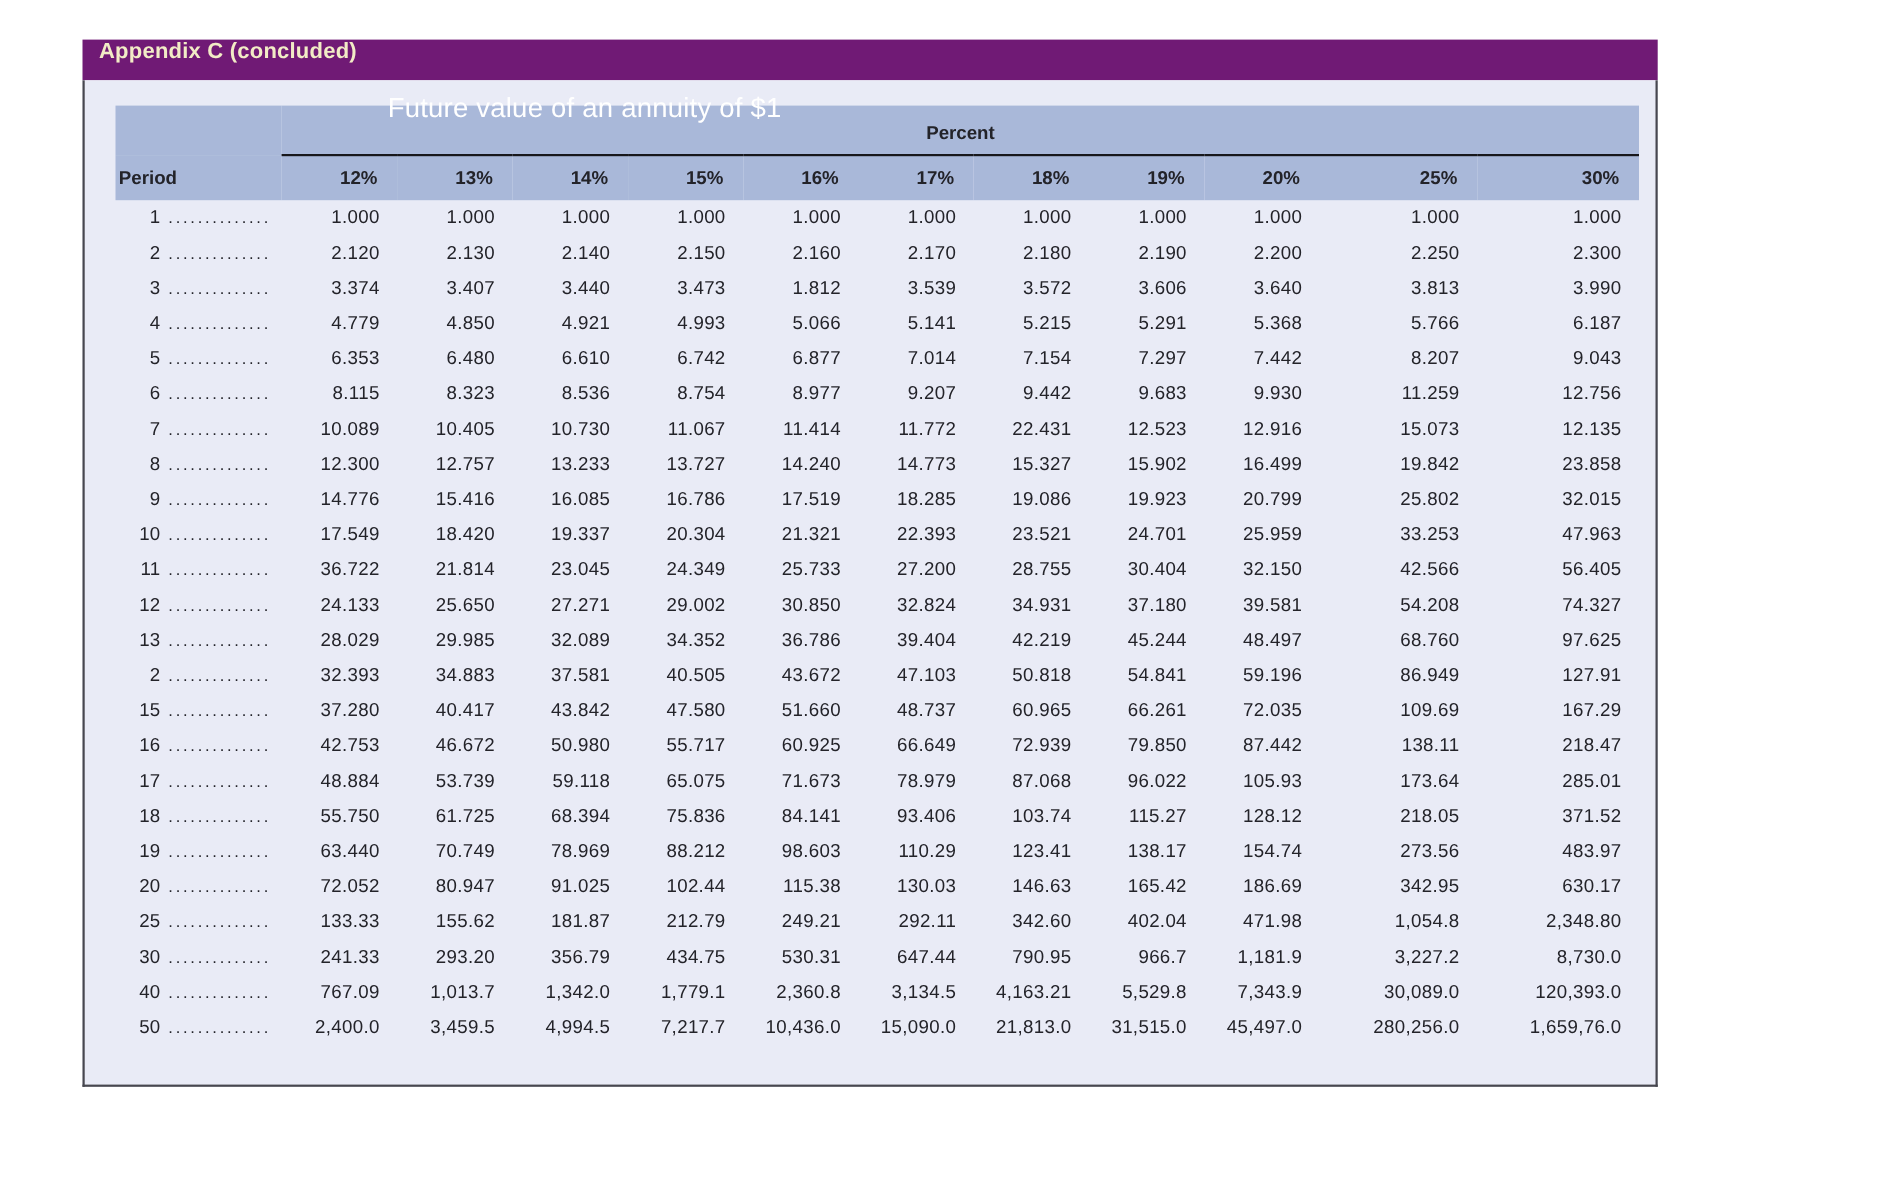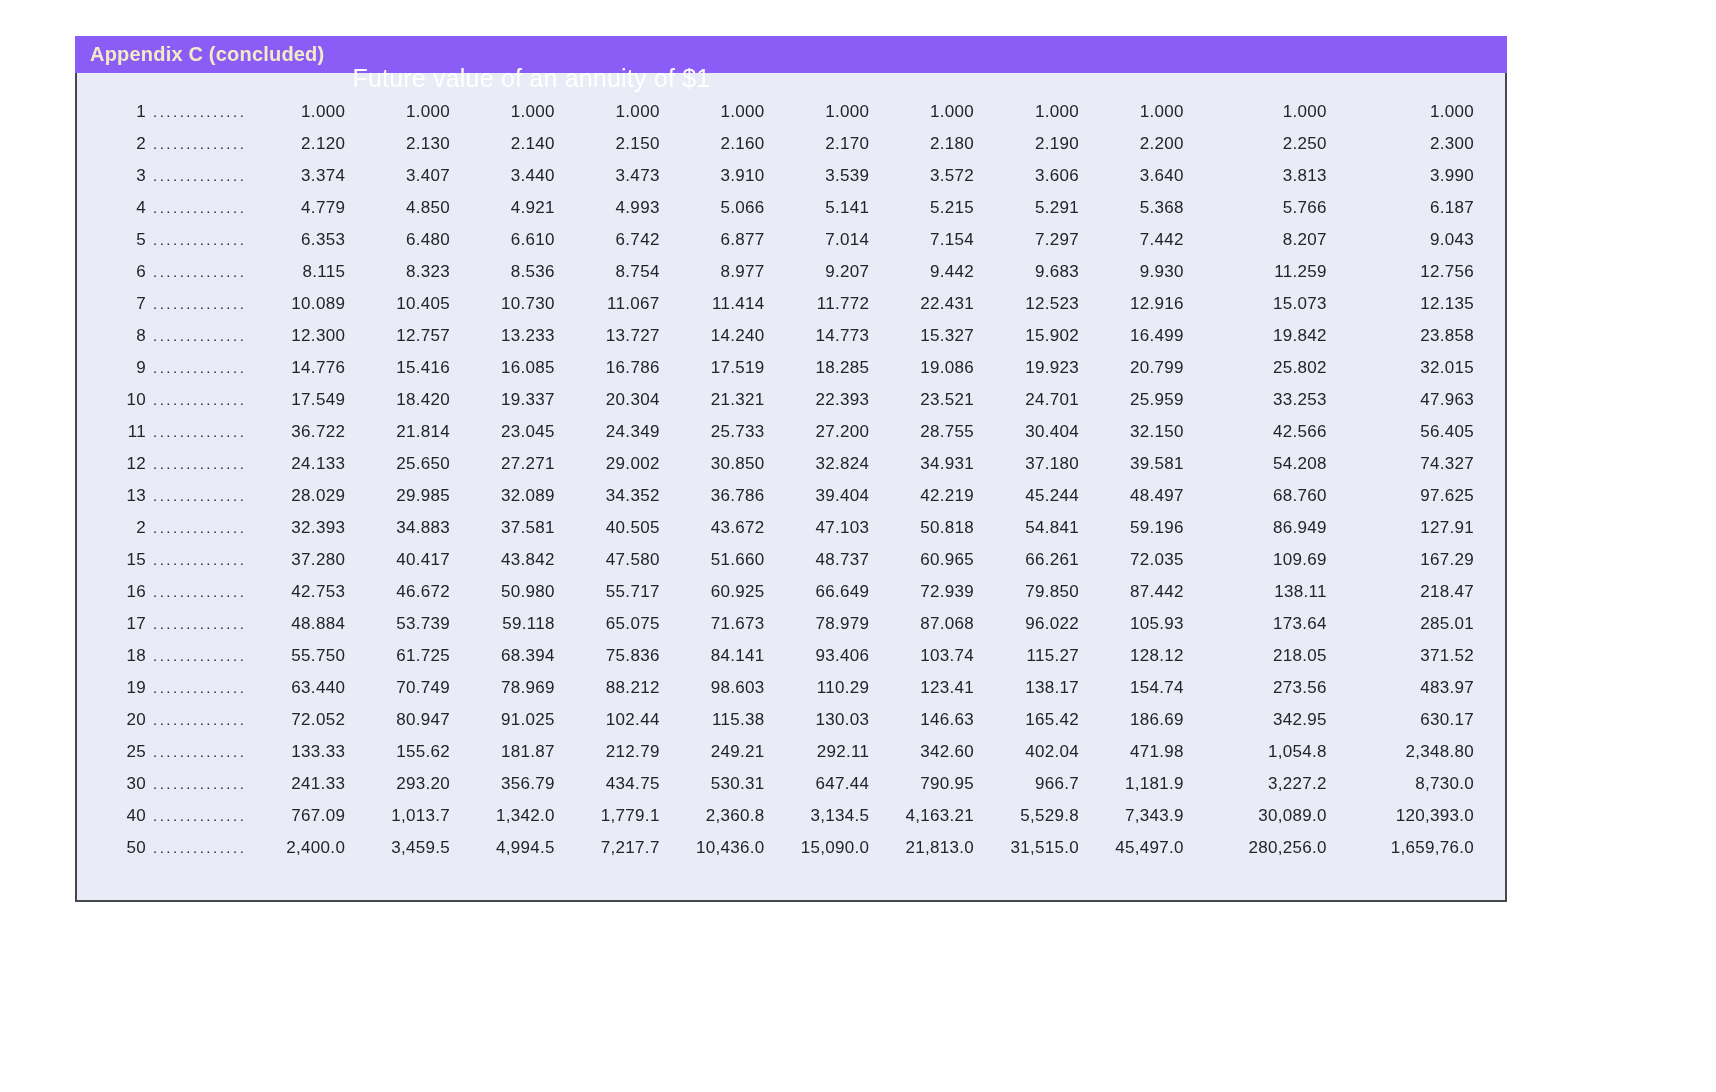--- a/index.html
+++ b/index.html
@@ -18,23 +18,22 @@
     background: #ffffff;
   }
   .appendix-box {
     position: absolute;
     left: 75px;
     top: 36px;
     width: 1432px;
   }
   .title-bar {
     height: 37px;
-    background: #8b5cf6;
+    background: #701a75;
     display: flex;
-    align-items: center;
     padding-left: 15px;
     box-sizing: border-box;
   }
   .title-bar .title {
     color: #f2ecc6;
     font-weight: bold;
     font-size: 20px;
     letter-spacing: 0.2px;
   }
   .title-bar .subtitle {
@@ -127,20 +126,40 @@
             <col style="width: 7.55%;">
             <col style="width: 7.55%;">
             <col style="width: 7.55%;">
             <col style="width: 7.55%;">
             <col style="width: 7.55%;">
             <col style="width: 7.55%;">
             <col style="width: 10.3%;">
             <col style="width: 10.6%;">
           </colgroup>
         <thead>
+          <tr class="group-row">
+            <th class="corner"></th>
+            <th class="percent-group" colspan="11">
+              <span>Percent</span>
+            </th>
+          </tr>
+          <tr class="cols-row">
+            <th class="period-col">Period</th>
+          <th class="pct">12%</th>
+              <th class="pct">13%</th>
+              <th class="pct">14%</th>
+              <th class="pct">15%</th>
+              <th class="pct">16%</th>
+              <th class="pct">17%</th>
+              <th class="pct">18%</th>
+              <th class="pct">19%</th>
+              <th class="pct">20%</th>
+              <th class="pct">25%</th>
+              <th class="pct">30%</th>
+            </tr>
         </thead>
         <tbody>
             <tr>
               <td class="period-col">
                 <div class="pwrap">
                   <span class="pnum">1</span>
                   <span class="dots">......................................</span>
                 </div>
               </td>
               <td class="val">1.000</td>
@@ -178,21 +197,21 @@
               <td class="period-col">
                 <div class="pwrap">
                   <span class="pnum">3</span>
                   <span class="dots">......................................</span>
                 </div>
               </td>
               <td class="val">3.374</td>
               <td class="val">3.407</td>
               <td class="val">3.440</td>
               <td class="val">3.473</td>
-              <td class="val">3.910</td>
+              <td class="val">1.812</td>
               <td class="val">3.539</td>
               <td class="val">3.572</td>
               <td class="val">3.606</td>
               <td class="val">3.640</td>
               <td class="val">3.813</td>
               <td class="val">3.990</td>
             </tr>
             <tr>
               <td class="period-col">
                 <div class="pwrap">

